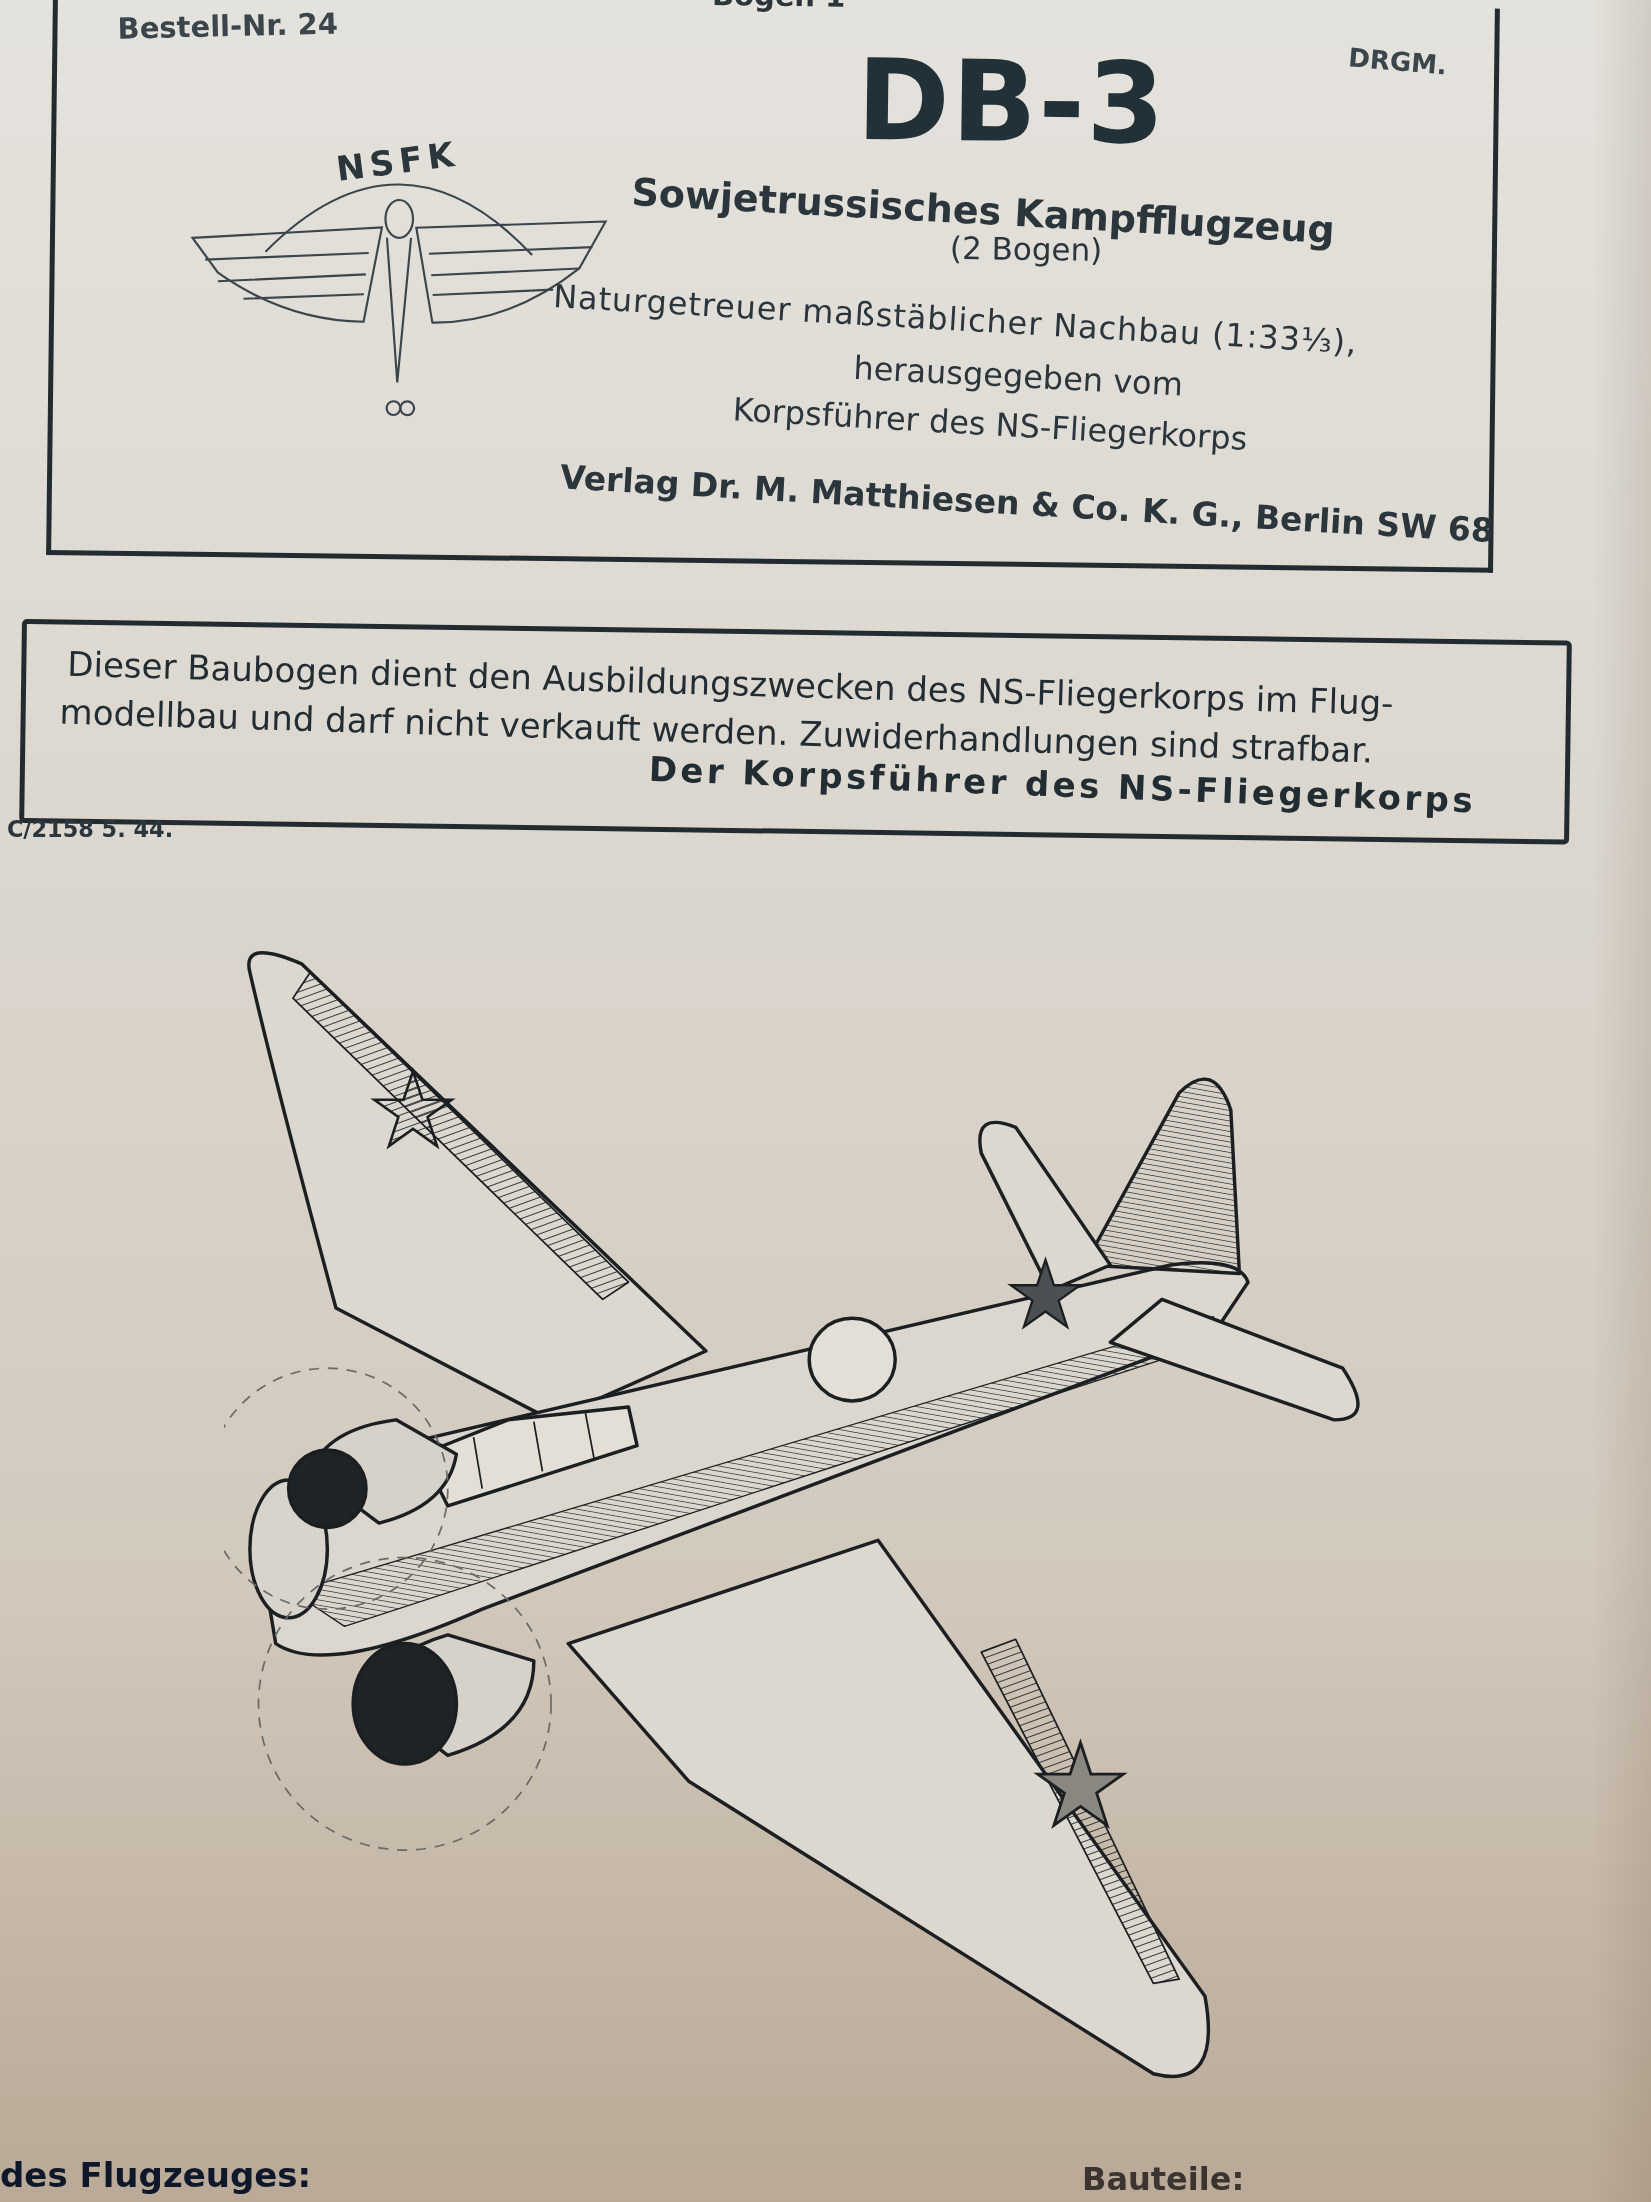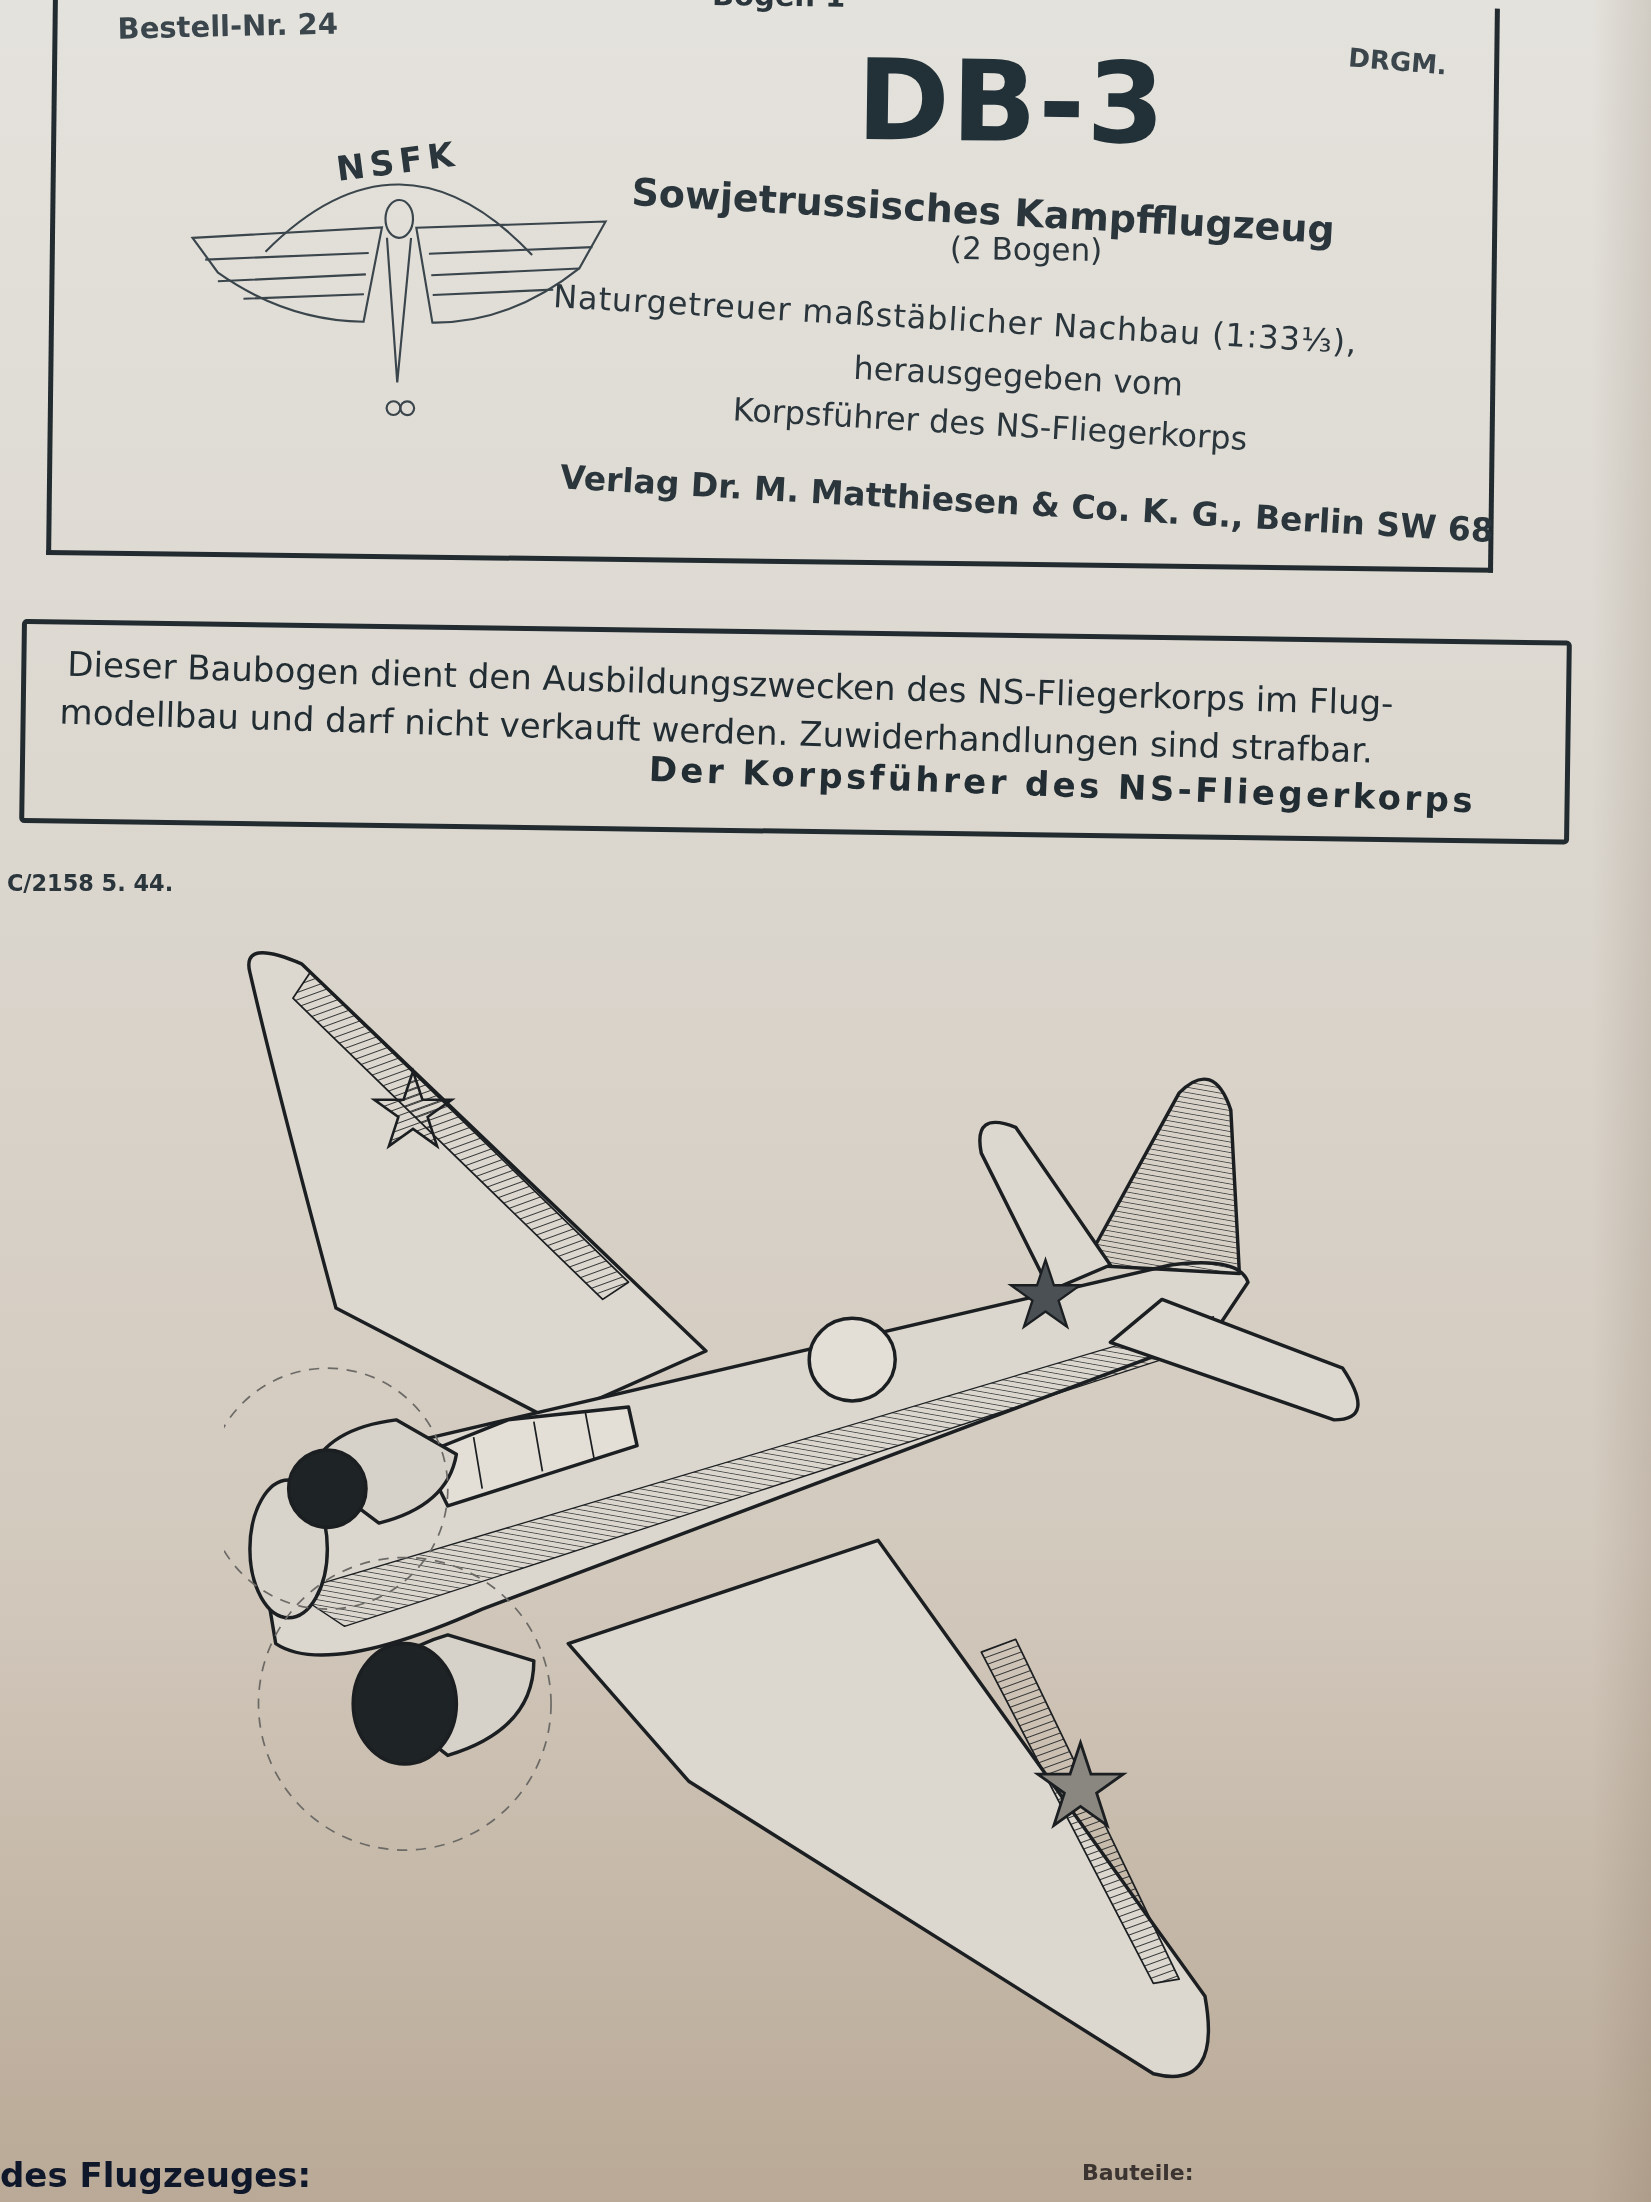--- a/index.html
+++ b/index.html
@@ -32,24 +32,24 @@
     .emblem-label { position: absolute; left: 151px; top: 17px; font-size: 34px; font-weight: bold; color: #2a353c; letter-spacing: 5.2px; transform: rotate(-8deg); }
     .notice-box {
       position: absolute; left: 21.5px; top: 619px; width: 1540px; height: 194px;
       border: 5.2px solid #222b30; border-radius: 5.2px;
       transform: rotate(0.8deg); transform-origin: top left;
     }
     .notice-l1, .notice-l2, .notice-l3 { position: absolute; font-size: 34px; white-space: nowrap; color: #222d33; }
     .notice-l1 { left: 41px; top: 19px; transform: rotate(0.9deg); transform-origin: left; }
     .notice-l2 { left: 34px; top: 67px; transform: rotate(0.9deg); transform-origin: left; }
     .notice-l3 { left: 624px; top: 116px; font-weight: bold; letter-spacing: 3.4px; transform: rotate(1.4deg); transform-origin: left; }
-    .print-code { position: absolute; left: 6.9px; top: 870px; font-size: 22.4px; font-weight: bold; color: #2a353c; }
+    .print-code { position: absolute; left: 6.9px; top: 816px; font-size: 22.4px; font-weight: bold; color: #2a353c; }
     .aircraft { position: absolute; left: 224px; top: 938px; width: 1222px; height: 1153px; }
     .section-left { position: absolute; left: 0; top: 2155px; font-size: 34px; font-weight: bold; color: #0f172a; }
-    .section-right { position: absolute; left: 1082px; top: 2160px; font-size: 22px; font-weight: bold; color: #3b3430; }
+    .section-right { position: absolute; left: 1082px; top: 2160px; font-size: 32px; font-weight: bold; color: #3b3430; }
   </style>
 </head>
 <body>
 
 <div class="page-edge"></div>
 
 <div class="header-box">
   <div class="order-no">Bestell-Nr. 24</div>
   <div class="sheet-no">Bogen 1</div>
   <div class="drgm">DRGM.</div>

